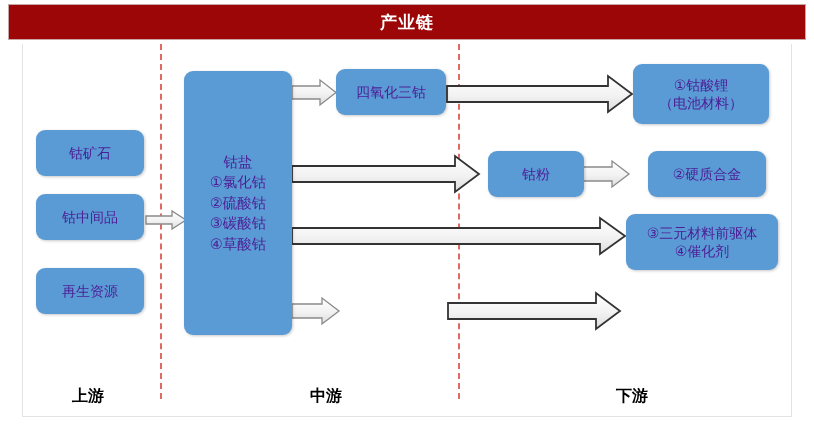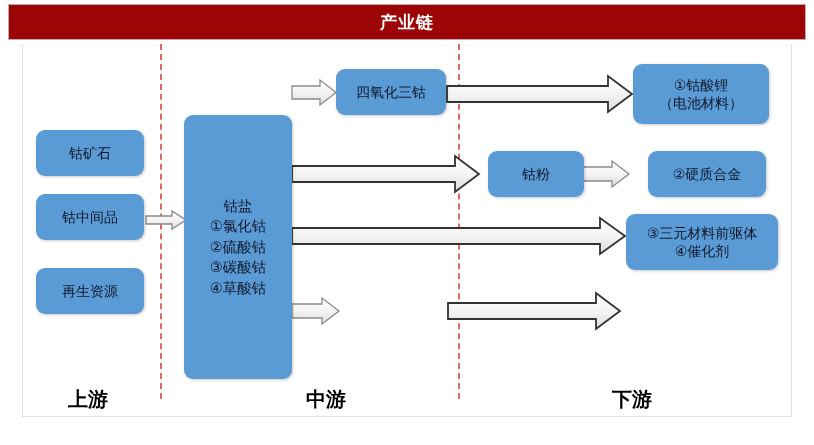--- a/index.html
+++ b/index.html
@@ -65,41 +65,40 @@
   }
   .divider.d1 { left: 160px; }
   .divider.d2 { left: 458px; }
 
   
   .node {
     position: absolute;
     box-sizing: border-box;
     background: #5b9bd5;
     border-radius: 9px;
-    color: #0f172a;
+    color: #4c1d95;
     font-size: 14px;
     line-height: 1.32;
     text-align: center;
     display: flex;
     align-items: center;
     justify-content: center;
     box-shadow: 1px 1px 3px rgba(0,0,0,0.22);
     white-space: pre-line;
     padding: 2px 4px;
   }
   .node.tall {
     font-size: 14.5px;
     line-height: 1.42;
-    margin-top: 44px;
   }
 
   
   .stage-label {
     position: absolute;
-    font-size: 20px;
+    font-size: 16px;
     font-weight: bold;
     color: #000000;
     text-align: center;
     transform: translateX(-50%);
   }
 
   
   .arrow-layer {
     position: absolute;
     left: 0;

